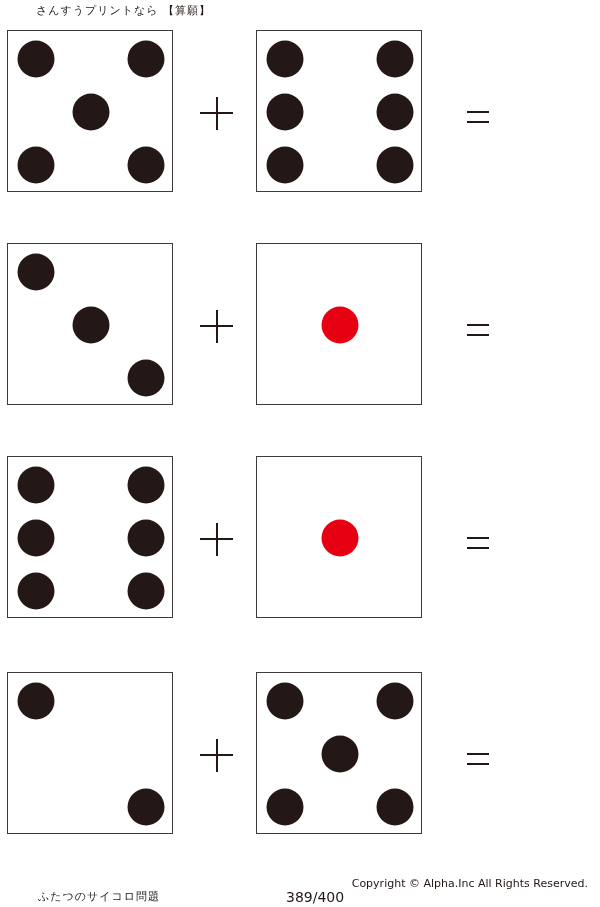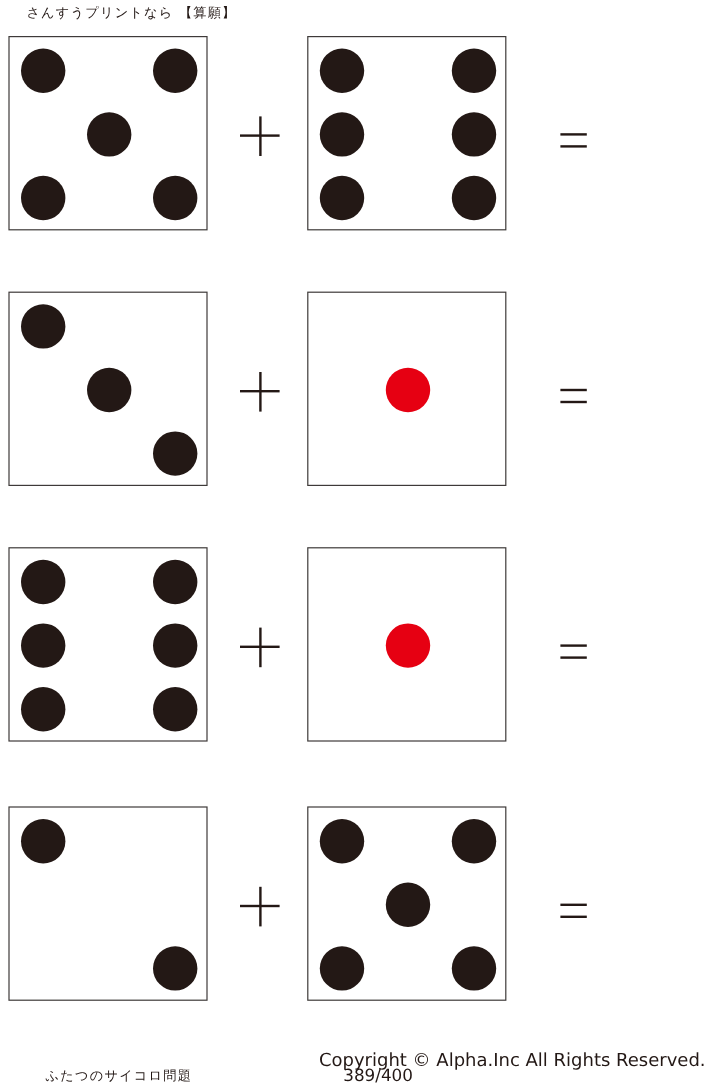--- a/index.html
+++ b/index.html
@@ -1,36 +1,36 @@
 <!DOCTYPE html>
 <html><head>
 <meta charset="utf-8">
 <style>
   html, body { margin:0; padding:0; background:#ffffff; }
   body { width:600px; height:907px; position:relative; overflow:hidden;
          font-family:"DejaVu Sans", sans-serif; color:#231815; }
-  .header { position:absolute; left:22px; top:3px; font-size:11px; letter-spacing:1px; color:#231815; }
+  .header { position:absolute; left:36px; top:3px; font-size:11px; letter-spacing:1px; color:#231815; }
   .row { position:absolute; left:0; width:600px; height:164px; }
   .die { position:absolute; width:166px; height:162px; border:1.5px solid #3e3a39;
          box-sizing:border-box; background:#fff; }
   .die.left { left:7px; }
   .die.right { left:256px; }
   .pip { position:absolute; width:37px; height:37px; border-radius:50%; background:#231815;
          transform:translate(-50%,-50%); }
   .pip.red { background:#e60012; }
   .op { position:absolute; }
   .plus { left:200px; width:33px; height:33px; }
   .plus::before { content:""; position:absolute; left:0; top:15px; width:33px; height:2px; background:#231815; }
   .plus::after { content:""; position:absolute; left:15.5px; top:0; width:2px; height:33px; background:#231815; }
   .equals { left:467px; width:22px; height:12px; }
   .equals::before { content:""; position:absolute; left:0; top:0; width:22px; height:2px; background:#231815; }
   .equals::after { content:""; position:absolute; left:0; top:10px; width:22px; height:2px; background:#231815; }
   .footer-title { position:absolute; left:38px; top:889px; font-size:11px; letter-spacing:1px; }
   .footer-page { position:absolute; left:286px; top:889px; font-size:14px; }
-  .footer-copy { position:absolute; right:12px; top:876px; font-size:15px; text-align:right; line-height:15px; }
+  .footer-copy { position:absolute; right:12px; top:876px; font-size:11px; text-align:right; line-height:15px; }
 </style>
 </head>
 <body>
 
 <div class="header">さんすうプリントなら 【算願】</div>
 
 <div id="rows">
     <div class="row" style="top: 30px;">
       <div class="die left" aria-label="5">
         <div class="pip" style="left: 28px; top: 28px;"></div>

